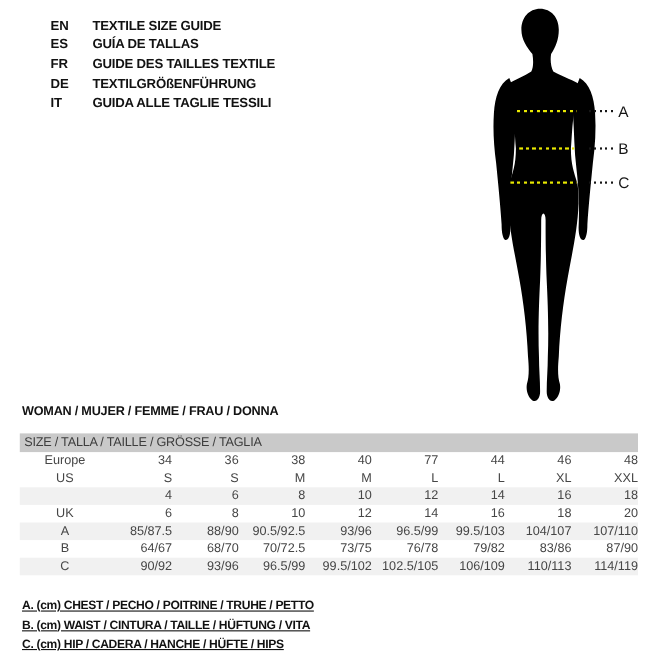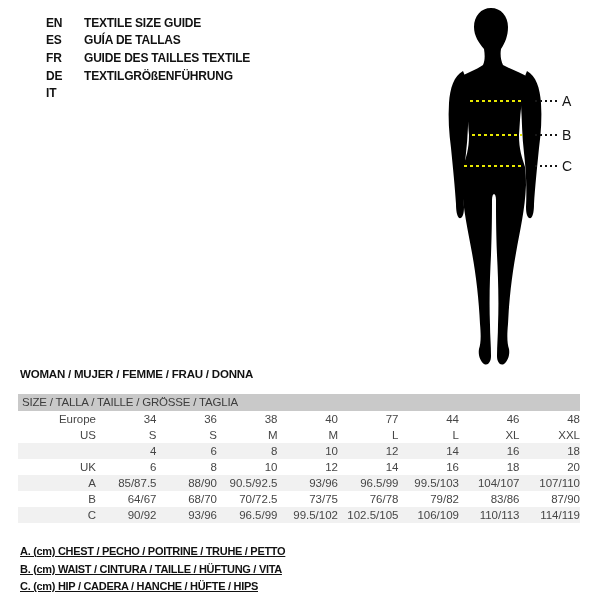--- a/index.html
+++ b/index.html
@@ -33,21 +33,21 @@
   
   .gender-title{position:absolute;left:20px;top:368px;font-weight:bold;font-size:11.5px;
                 letter-spacing:-0.2px;color:#121212;white-space:nowrap;}
 
   
   .size-table{position:absolute;left:18px;top:394px;width:562px;color:#464646;}
   .st-header{height:17px;line-height:17px;background:#c9c9c9;color:#3d3d3d;
              font-size:11.5px;padding-left:4px;letter-spacing:-0.2px;white-space:nowrap;}
   .st-row{display:flex;height:16px;line-height:16px;font-size:11.5px;}
   .st-rows .st-row:nth-child(2n+3){background:#f1f1f1;}
-  .st-label{width:74px;padding-left:4px;text-align:right;}
+  .st-label{width:74px;padding-left:4px;text-align:center;}
   .st-cell{width:60.5px;text-align:right;white-space:nowrap;}
 
   
   .legend{position:absolute;left:20px;top:545px;}
   .legend-row{height:17.6px;font-weight:bold;font-size:11px;letter-spacing:-0.3px;
               color:#121212;white-space:nowrap;text-decoration:underline;}
 </style>
 </head>
 <body>
 
@@ -65,20 +65,21 @@
       <div class="lang-row">
         <span class="lang-code">FR</span>
         <span class="lang-label">GUIDE DES TAILLES TEXTILE</span>
       </div>
       <div class="lang-row">
         <span class="lang-code">DE</span>
         <span class="lang-label">TEXTILGRÖßENFÜHRUNG</span>
       </div>
       <div class="lang-row">
         <span class="lang-code">IT</span>
+        <span class="lang-label">GUIDA ALLE TAGLIE TESSILI</span>
       </div>
     </div>
 
   <div class="figure">
     <svg width="110" height="366" viewBox="0 0 110 366" aria-hidden="true">
       <path fill="var(--sil,#000)" d="
         M51,4
         C61,4 68,12 68,23
         C68,32 65,39 61,45
         C60,51 61,57 63,61

